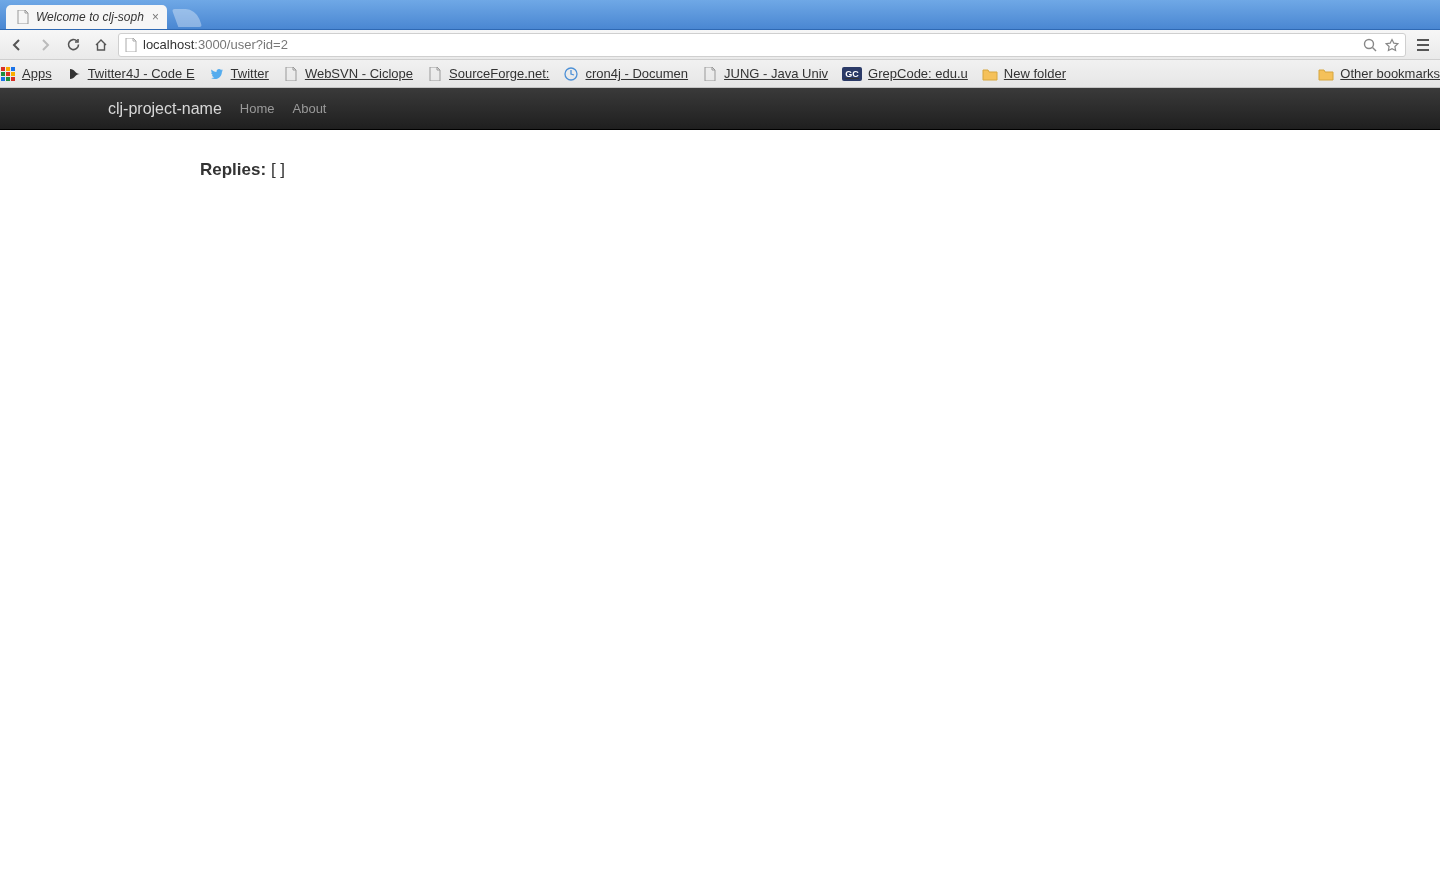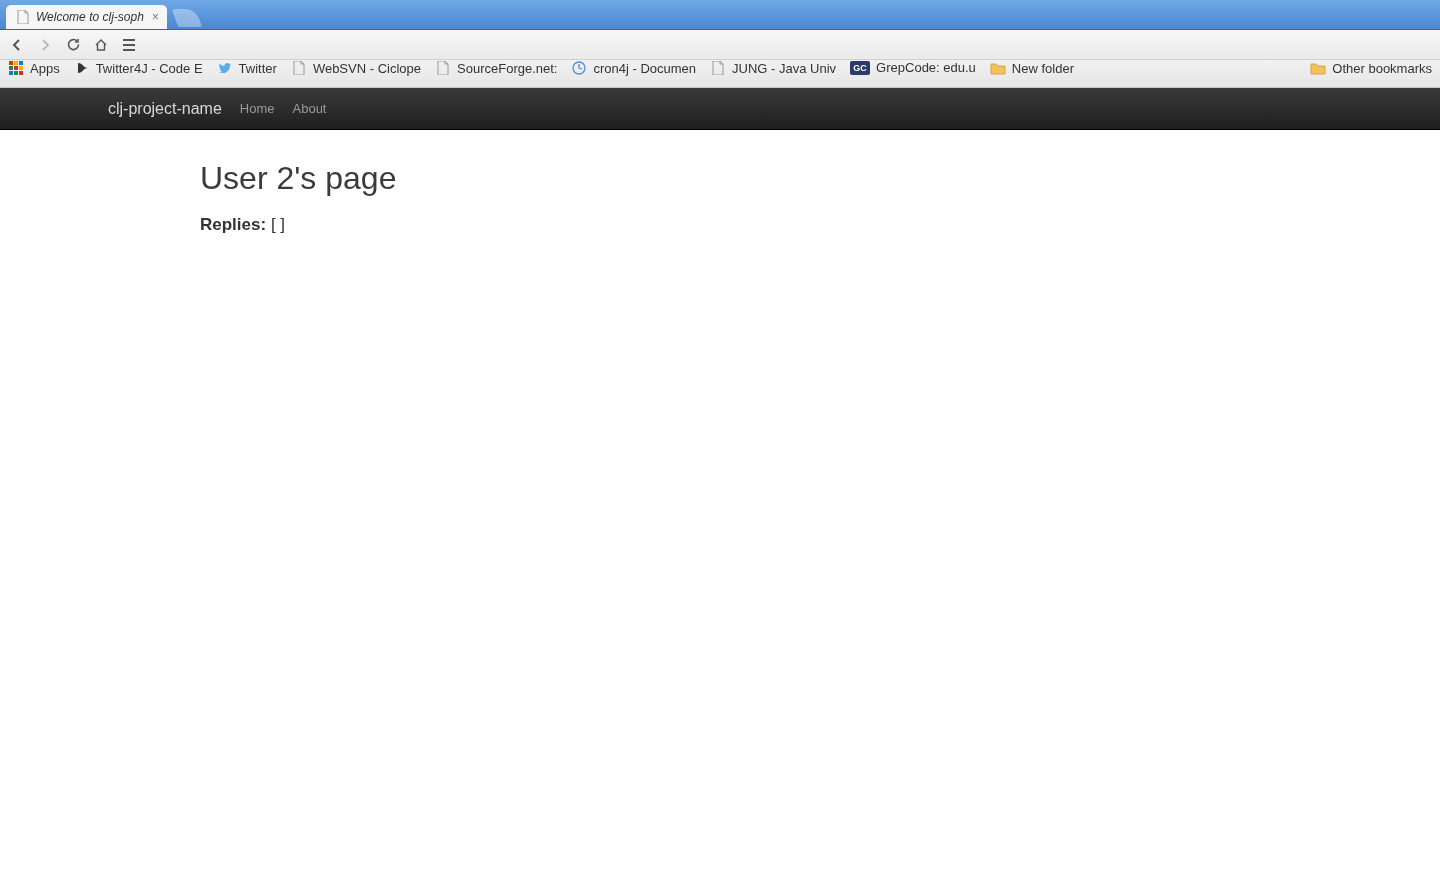--- a/index.html
+++ b/index.html
@@ -92,25 +92,26 @@
   .omnibox .url-path{color:#777;}
   .omnibox .right{margin-left:auto;display:flex;align-items:center;gap:8px;color:#777;}
   .menu-btn{width:22px;height:22px;display:flex;align-items:center;justify-content:center;color:#555;}
 
   
   .bookmarks {
     height:28px;
     background: linear-gradient(to bottom,#f1f1f1,#e6e6e6);
     border-bottom:1px solid #c4c4c4;
     display:flex;
-    align-items:flex-start;
-    padding:0 8px;
+    align-items:center;
+    padding:0 0;
     font-size:13px;
     gap:14px;
     white-space:nowrap;
+    text-decoration:underline;
   }
   .bm-item{display:flex;align-items:center;gap:6px;color:#333;}
   .bm-item .icon{width:16px;height:16px;display:flex;align-items:center;justify-content:center;}
   .bm-right{margin-left:auto;display:flex;align-items:center;gap:6px;}
   .folder-icon{color:#f0b646;}
 
   
   .apps-icon{display:grid;grid-template-columns:repeat(3,4px);grid-template-rows:repeat(3,4px);gap:1px;}
   .apps-icon span{width:4px;height:4px;}
   .apps-icon span:nth-child(1){background:#d93025;}
@@ -183,20 +184,44 @@
     <svg width="14" height="14" viewBox="0 0 14 14">
         <path d="M11 3a5 5 0 1 0 1.5 3.5" fill="none" stroke="#555" stroke-width="1.6"></path>
         <path d="M12 1v3H9" fill="none" stroke="#555" stroke-width="1.6"></path>
       </svg>
   </div>
   <div class="tb-btn">
     <svg width="14" height="14" viewBox="0 0 14 14">
         <path d="M2 7l5-5 5 5M3.5 6v6h7V6" fill="none" stroke="#555" stroke-width="1.4"></path>
       </svg>
   </div>
+  <div class="omnibox">
+    <span class="page-icon">
+      <svg width="12" height="14" viewBox="0 0 12 14">
+          <path d="M1 0h7l3 3v11H1z" fill="none" stroke="#aaa" stroke-width="1"></path>
+          <path d="M8 0v3h3" fill="none" stroke="#aaa" stroke-width="1"></path>
+        </svg>
+    </span>
+    <span>
+      <span class="url-host">localhost</span><span class="url-path">:3000/user?id=2</span>
+    </span>
+    <span class="right">
+      <span>
+        <svg width="14" height="14" viewBox="0 0 14 14">
+            <circle cx="6" cy="6" r="4.5" fill="none" stroke="#888" stroke-width="1.4"></circle>
+            <path d="M9.5 9.5 13 13" stroke="#888" stroke-width="1.4"></path>
+          </svg>
+      </span>
+      <span>
+        <svg width="14" height="14" viewBox="0 0 14 14">
+            <path d="M7 1.5l1.8 3.6 4 .6-2.9 2.8.7 4L7 10.6 3.4 12.5l.7-4L1.2 5.7l4-.6z" fill="none" stroke="#888" stroke-width="1.2"></path>
+          </svg>
+      </span>
+    </span>
+  </div>
   <div class="menu-btn">
     <svg width="14" height="12" viewBox="0 0 14 12">
         <path d="M1 1h12M1 6h12M1 11h12" stroke="#555" stroke-width="2"></path>
       </svg>
   </div>
 </div>
 
 <div class="bookmarks">
   <div class="bm-item">
     <span class="icon">
@@ -297,18 +322,17 @@
   </div>
 </div>
 
 <div class="app-navbar">
   <span class="brand">clj-project-name</span>
   <span class="nav-link">Home</span>
   <span class="nav-link">About</span>
 </div>
 
 <div class="page">
-  <h1 class="page-title">User 2's page</h1>
   <div class="replies-line">
     <b>Replies:</b>
     <span>[ ]</span>
   </div>
 </div>
 
 </body></html>

